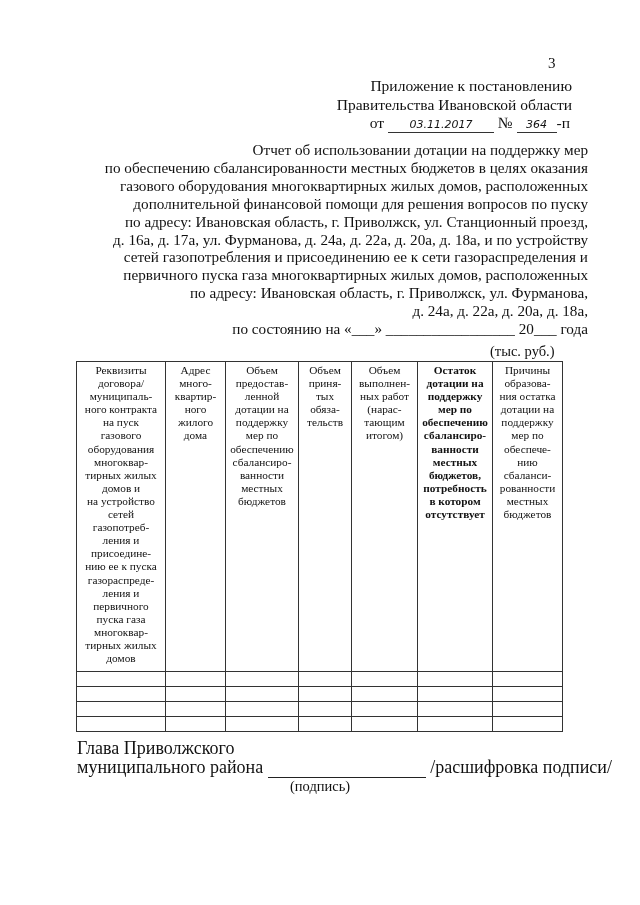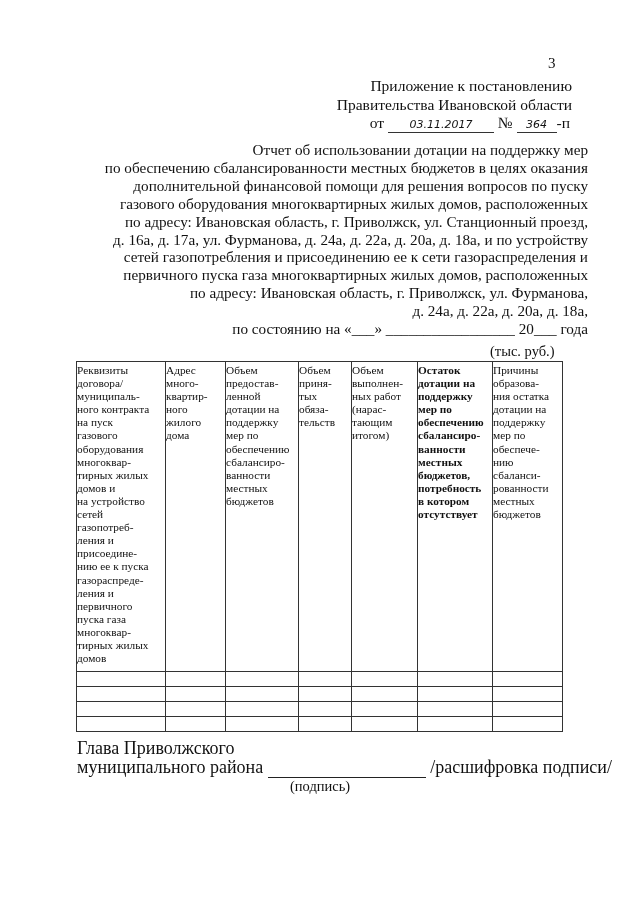--- a/index.html
+++ b/index.html
@@ -9,21 +9,21 @@
   .pagenum { left:548px; top:55px; font-size:15px; }
   .appx { right:68px; text-align:right; font-size:15.5px; line-height:19px; }
   .appx1 { top:76px; }
   .appx2 { top:95px; }
   .appx3 { top:113px; right:70px; }
   .hand { font-family:"DejaVu Sans", sans-serif; font-style:italic; font-size:11px; display:inline-block;
           border-bottom:1px solid #333; text-align:center; line-height:14px; }
   .title { left:60px; width:528px; top:141px; text-align:right; font-size:15.2px; line-height:17.9px; }
   .unit { left:490px; top:343px; font-size:14.5px; }
   table { position:absolute; left:76px; top:361px; border-collapse:collapse; }
-  td { border:1px solid #333; padding:0; vertical-align:top; text-align:left;
+  td { border:1px solid #333; padding:0; vertical-align:top; text-align:center;
        font-size:11.3px; line-height:13.1px; }
   .hdr td { height:307px; padding-top:2px; }
   .row td { height:14px; }
   .sig { left:77px; font-size:18px; line-height:19px; }
   .sig1 { top:739px; }
   .sig2 { top:758px; }
   .sig3 { left:290px; top:777px; font-size:14.5px; }
   .uline { display:inline-block; border-bottom:1px solid #222; }
 </style>
 </head>
@@ -35,22 +35,22 @@
 <div class="abs appx appx3">
   <span>от</span>
   <span class="hand" style="width:106px">03.11.2017</span>
   <span>№</span>
   <span class="hand" style="width:40px">364</span><span>-п</span>
 </div>
 
 <div class="abs title" id="title">
     <div>Отчет об использовании дотации на поддержку мер</div>
     <div>по обеспечению сбалансированности местных бюджетов в целях оказания</div>
+    <div>газового оборудования многоквартирных жилых домов, расположенных</div>
     <div>дополнительной финансовой помощи для решения вопросов по пуску</div>
-    <div>газового оборудования многоквартирных жилых домов, расположенных</div>
     <div>по адресу: Ивановская область, г. Приволжск, ул. Станционный проезд,</div>
     <div>д. 16а, д. 17а,  ул. Фурманова, д. 24а, д. 22а, д. 20а, д. 18а, и по устройству</div>
     <div>сетей газопотребления и присоединению ее к сети газораспределения и</div>
     <div>первичного пуска газа многоквартирных жилых домов, расположенных</div>
     <div>по адресу: Ивановская область, г. Приволжск, ул. Фурманова,</div>
     <div>д. 24а, д. 22а, д. 20а, д. 18а,</div>
     <div>по состоянию на «___» _________________ 20___ года</div>
   </div>
 
 <div class="abs unit">(тыс. руб.)</div>

